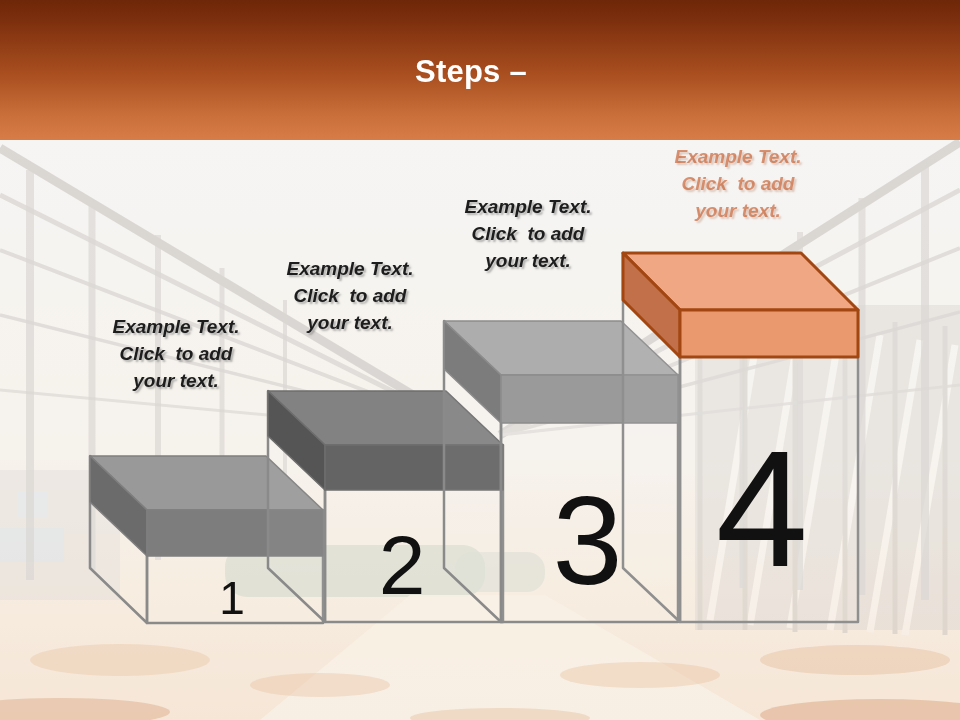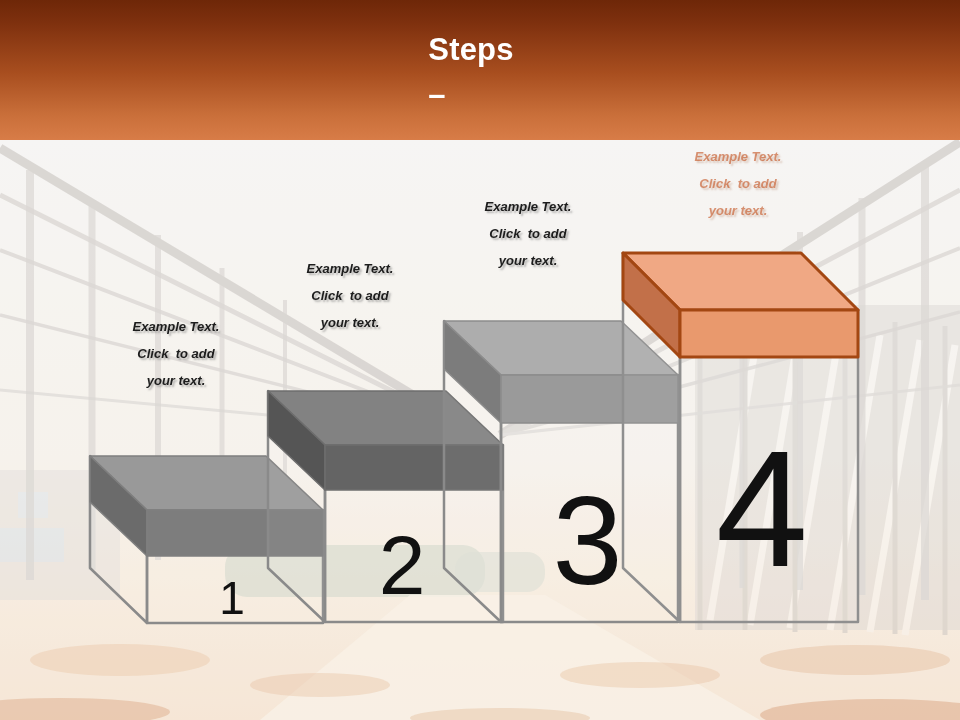--- a/index.html
+++ b/index.html
@@ -4,21 +4,21 @@
 <style>
   html,body{margin:0;padding:0;background:#ffffff;}
   .slide{position:relative;width:960px;height:720px;overflow:hidden;
          font-family:"Liberation Sans",sans-serif;background:#ffffff;}
 
   
   .titlebar{position:absolute;top:0;left:0;width:960px;height:140px;
     background:linear-gradient(180deg,#6E2708 0%,#7E300E 16%,#A84E1F 52%,#C96F3A 82%,#D87C47 100%);
     display:flex;align-items:center;justify-content:center;}
   .title{margin:0;display:flex;gap:9px;color:#ffffff;font-size:31px;font-weight:400;
-         letter-spacing:.2px;transform:translateX(-9px);padding-top:4px;flex-direction:column;}
+         letter-spacing:.2px;transform:translateX(-9px);padding-top:4px;}
   .t-bold{font-weight:700;}
   .t-dash{font-weight:700;}
 
   
   .bg{position:absolute;left:0;top:140px;width:960px;height:580px;}
 
   
   .diagram{position:absolute;left:0;top:0;width:960px;height:720px;}
   .body{fill:rgba(255,255,255,0.06);stroke-width:2.5;stroke-linejoin:round;}
   .cap{stroke-width:1.5;stroke-linejoin:round;}
@@ -26,21 +26,21 @@
 
   
   .num{position:absolute;color:#111111;line-height:1;text-align:center;}
   .num1{left:147px;width:176px;bottom:99px;font-size:46px;transform:translateX(-3px);}
   .num2{left:325px;width:178px;bottom:113px;font-size:84px;transform:translateX(-12px);}
   .num3{left:501px;width:177px;bottom:116px;font-size:126px;transform:translateX(-2px);}
   .num4{left:680px;width:178px;bottom:128px;font-size:166px;transform:translateX(-7px);}
 
   
   .label{position:absolute;width:220px;text-align:center;font-style:italic;font-weight:700;
-         font-size:13px;line-height:27px;color:#1d1d1d;
+         font-size:19px;line-height:27px;color:#1d1d1d;
          text-shadow:2px 2px 2px rgba(110,110,110,0.5);}
   .label span{display:block;white-space:pre-wrap;}
   .label1{left:66px;top:313px;}
   .label2{left:240px;top:255px;}
   .label3{left:418px;top:193px;}
   .label4{left:628px;top:143px;color:rgba(198,90,43,0.65);
           text-shadow:2px 2px 2px rgba(150,80,40,0.28);}
 </style>
 </head>
 <body>

